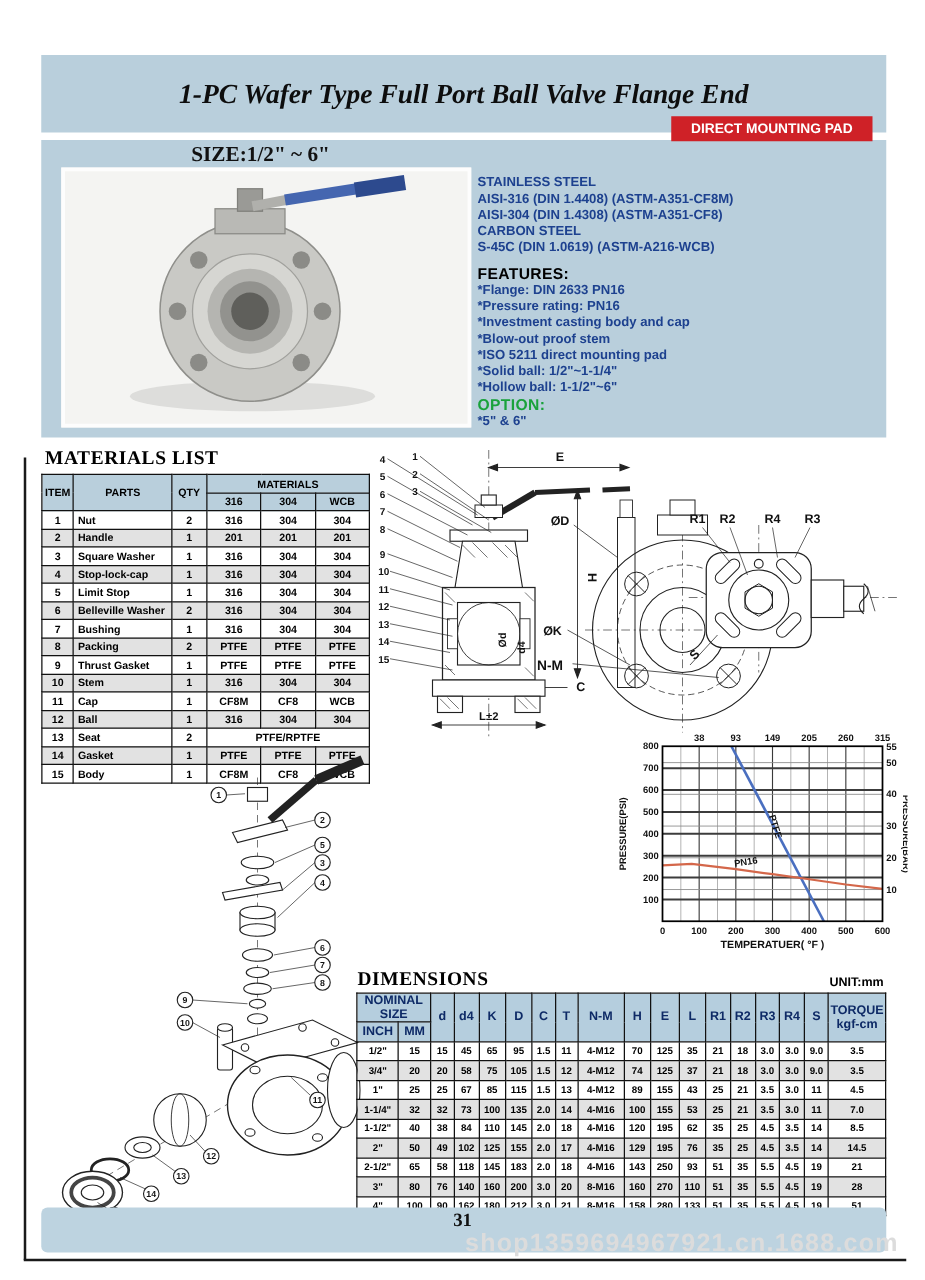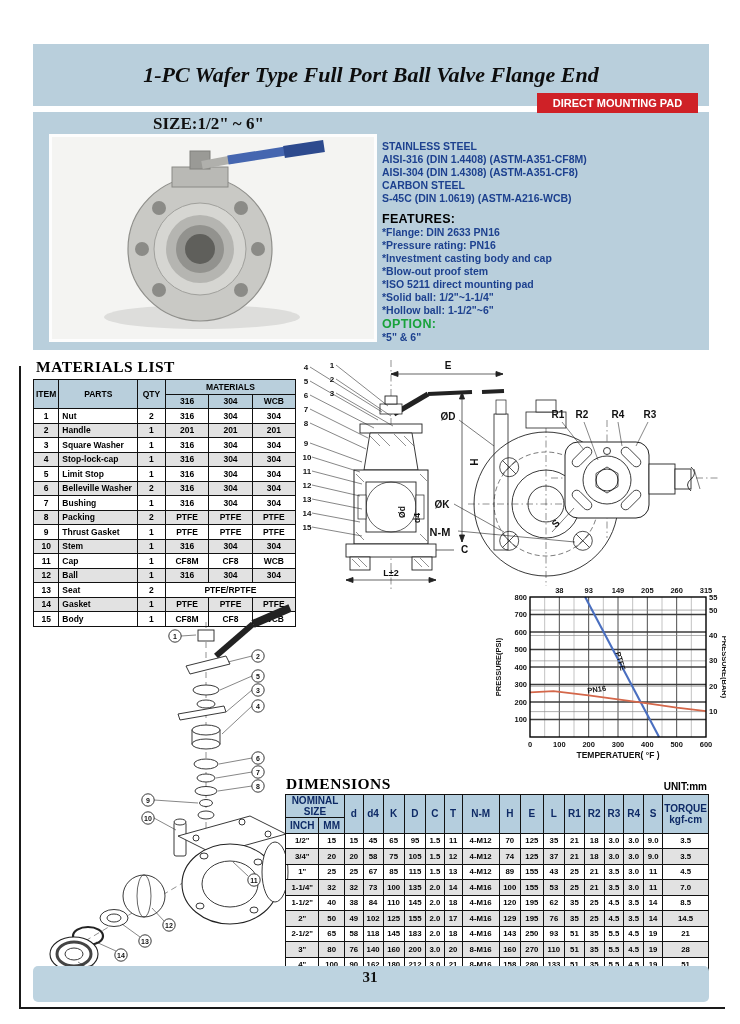--- a/index.html
+++ b/index.html
@@ -758,15 +758,16 @@
           <td>5.5</td>
           <td>4.5</td>
           <td>19</td>
           <td>51</td>
         </tr>
       </tbody>
   </table>
 
   <div class="footer-band"></div>
   <div class="page-num">31</div>
+  <div class="watermark">shop1359694967921.cn.1688.com</div>
   <div class="scan-left"></div>
   <div class="scan-bottom"></div>
 </div>
 
 </body></html>

